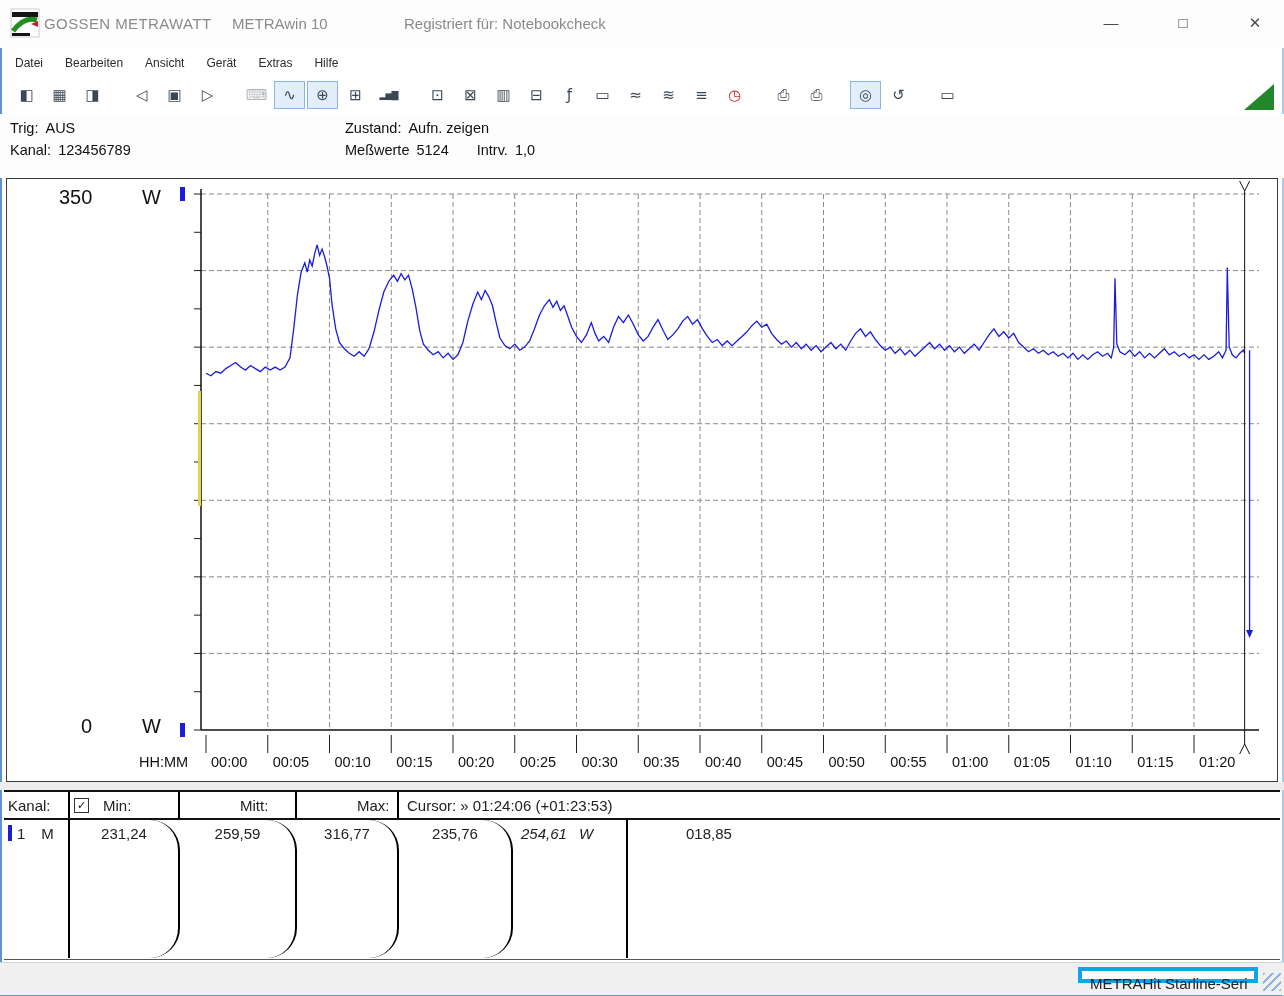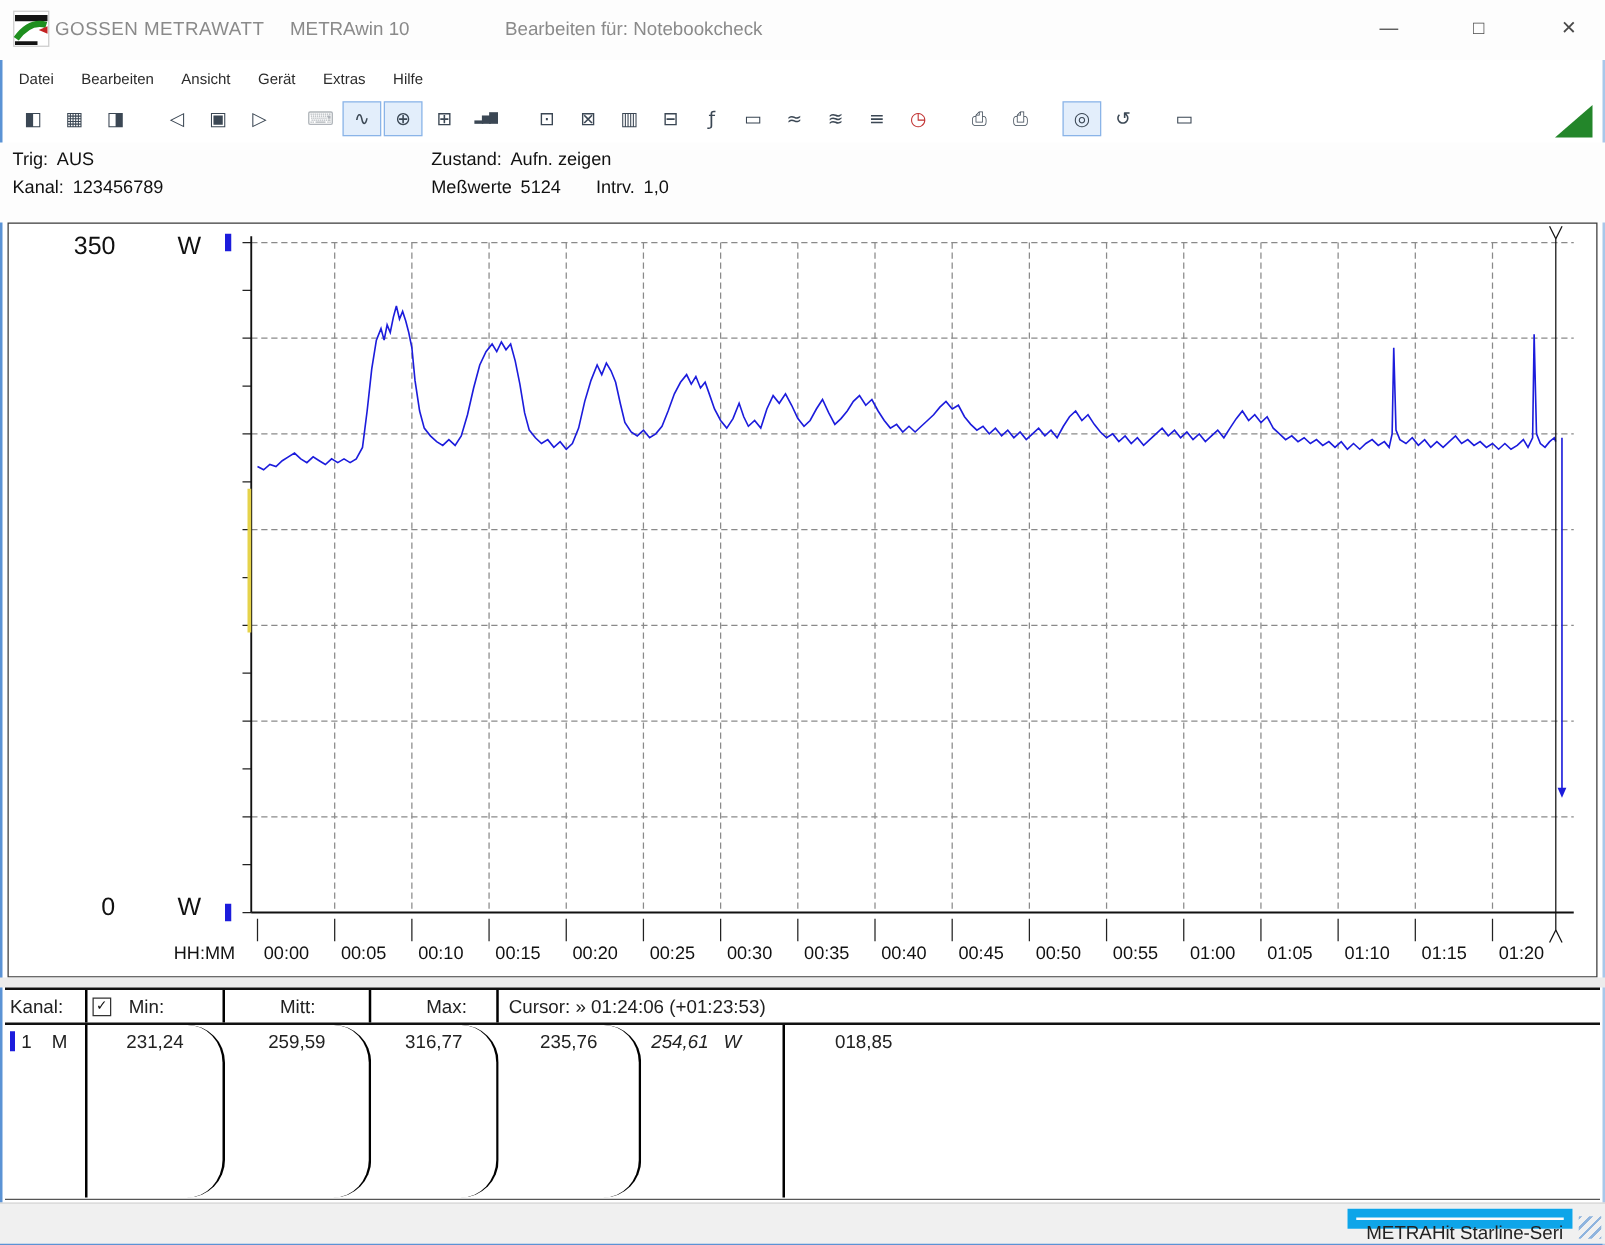--- a/index.html
+++ b/index.html
@@ -58,53 +58,53 @@
   .table-panel{position:absolute;left:4px;top:790px;width:1276px;height:170px;background:#fff;
     border-top:2px solid #111;border-bottom:1px solid #555;box-sizing:border-box;font-size:15px;}
   .trow{display:flex;}
   .thead{height:26px;border-bottom:2px solid #111;align-items:center;}
   .tbody{height:138px;align-items:flex-start;}
   .tc{box-sizing:border-box;height:100%;border-right:2px solid #000;display:flex;align-items:center;white-space:nowrap;}
   .tbody .tc{align-items:flex-start;padding-top:5px;}
   .c0{width:66px;padding-left:4px;}
   .c1{width:110px;} .c2{width:117px;} .c3{width:102px;}
   .c4{width:114px;} .c5{width:115px;font-style:italic;}
-  .c6{flex:1;border-right:none;padding-left:40px;}
+  .c6{flex:1;border-right:none;padding-left:58px;}
   .h4{flex:1;border-right:none;padding-left:8px;}
   .num{justify-content:center;border-radius:30px;}
-  .hlabel{padding-left:44px;}
+  .hlabel{padding-left:60px;}
   .cb{display:inline-block;width:13px;height:13px;border:1px solid #333;background:#fff;margin:0 0 0 4px;
     text-align:center;line-height:12px;font-size:11px;color:#111;}
   .cb-lab{margin-left:14px;}
   .chbar{display:inline-block;width:4px;height:16px;background:#1c1cdc;margin-right:5px;}
   .mode{margin-left:16px;}
   .unit{margin-left:12px;}
   
   .statusbar{position:absolute;left:0;top:962px;width:100%;height:32px;background:#f0f0f0;border-top:1px solid #d5d5d5;}
   .device-box{position:absolute;right:26px;top:4px;width:180px;height:16px;line-height:25px;
-    border:7px solid #0ea5e9;background:#fbfbfb;font-size:15px;color:#222;padding-left:8px;box-sizing:border-box;}
+    border:4px solid #0ea5e9;background:#fbfbfb;font-size:15px;color:#222;padding-left:8px;box-sizing:border-box;}
   .grip{position:absolute;right:3px;bottom:4px;width:18px;height:18px;
     background:repeating-linear-gradient(135deg,#8fb4de 0 2px,transparent 2px 6px);}
 </style>
 </head>
 <body>
 
 <div class="window">
 
   <div class="titlebar">
     <svg class="logo" viewBox="0 0 30 30">
       <rect x="1" y="1" width="28" height="28" fill="#ffffff" stroke="#cccccc"></rect>
       <path d="M2 4 h26 v5 h-26 z" fill="#141414"></path>
       <path d="M3 23 Q14 8 27 12" stroke="#1f8f1f" stroke-width="5" fill="none"></path>
       <path d="M21 16 l7 -3 v6 z" fill="#c42222"></path>
       <path d="M2 25 h18 v3 h-18 z" fill="#141414"></path>
     </svg>
     <div class="tb-text brand">GOSSEN METRAWATT</div>
     <div class="tb-text appname">METRAwin 10</div>
-    <div class="tb-text registration">Bearbeiten für: Notebookcheck</div>
+    <div class="tb-text registration">Registriert für: Notebookcheck</div>
     <div class="win-btn win-min">—</div>
     <div class="win-btn win-max">□</div>
     <div class="win-btn win-close">✕</div>
   </div>
 
   <div class="menubar">
       <div class="menu-item">Datei</div>
       <div class="menu-item">Bearbeiten</div>
       <div class="menu-item">Ansicht</div>
       <div class="menu-item">Gerät</div>

